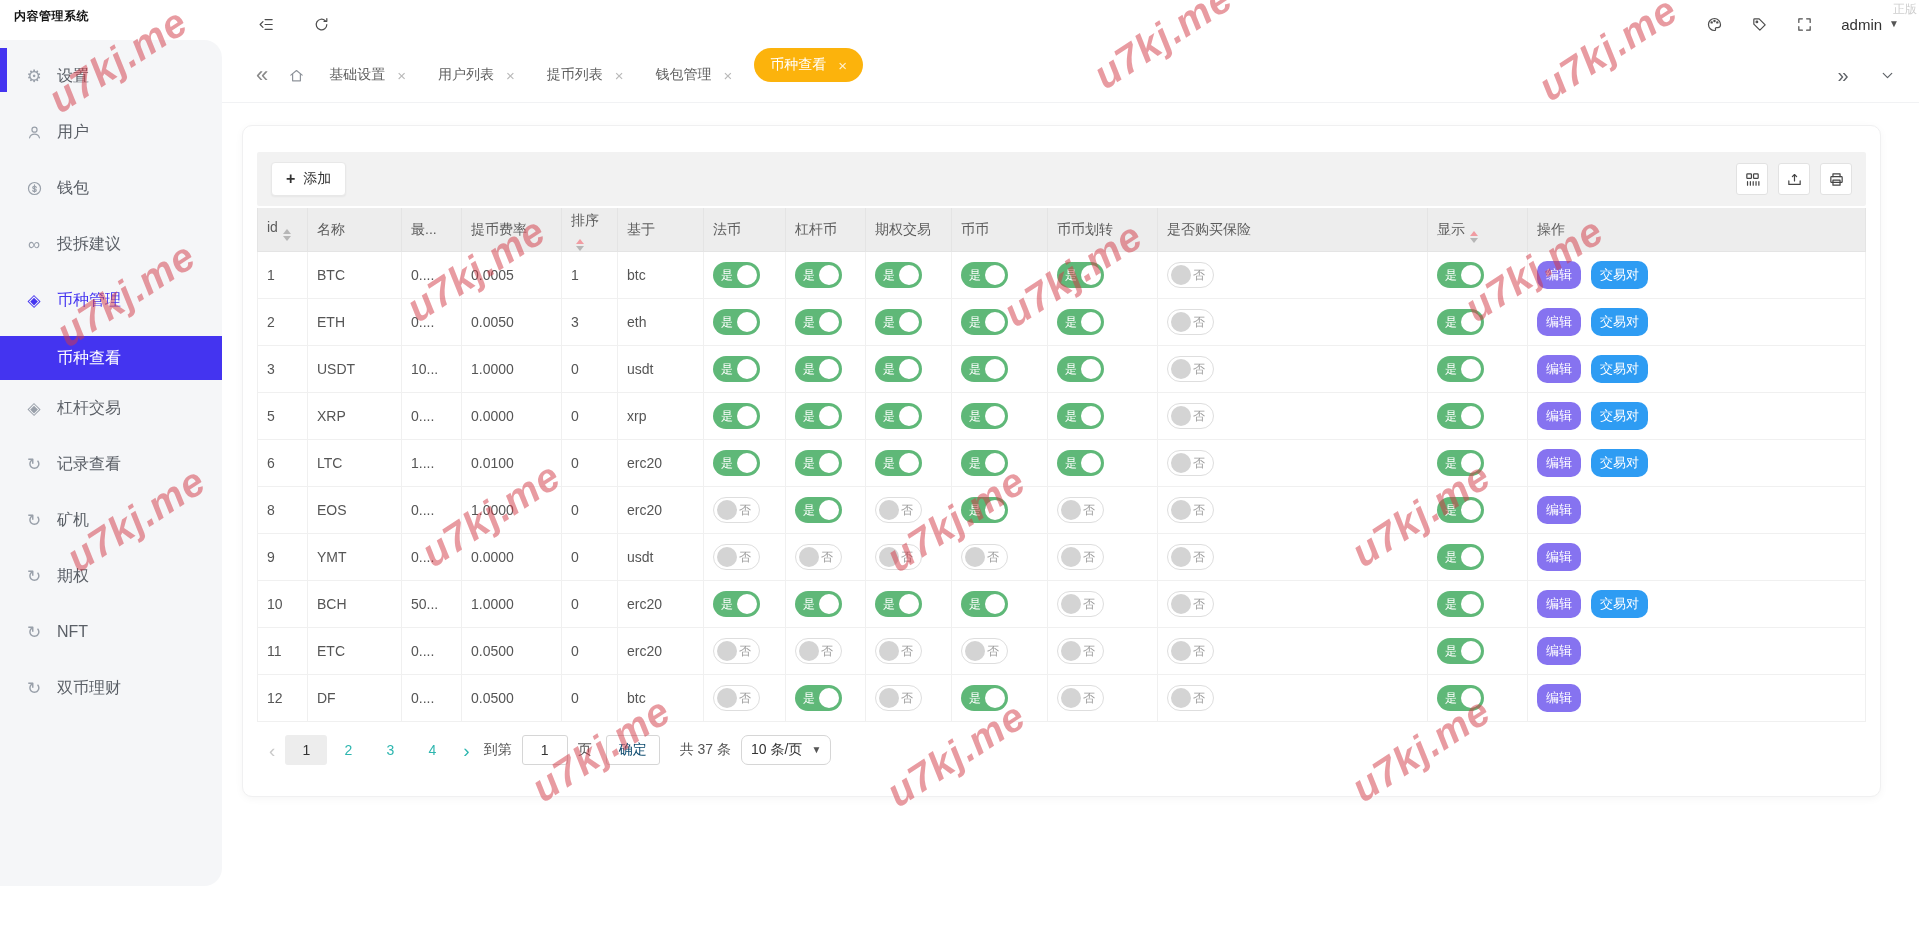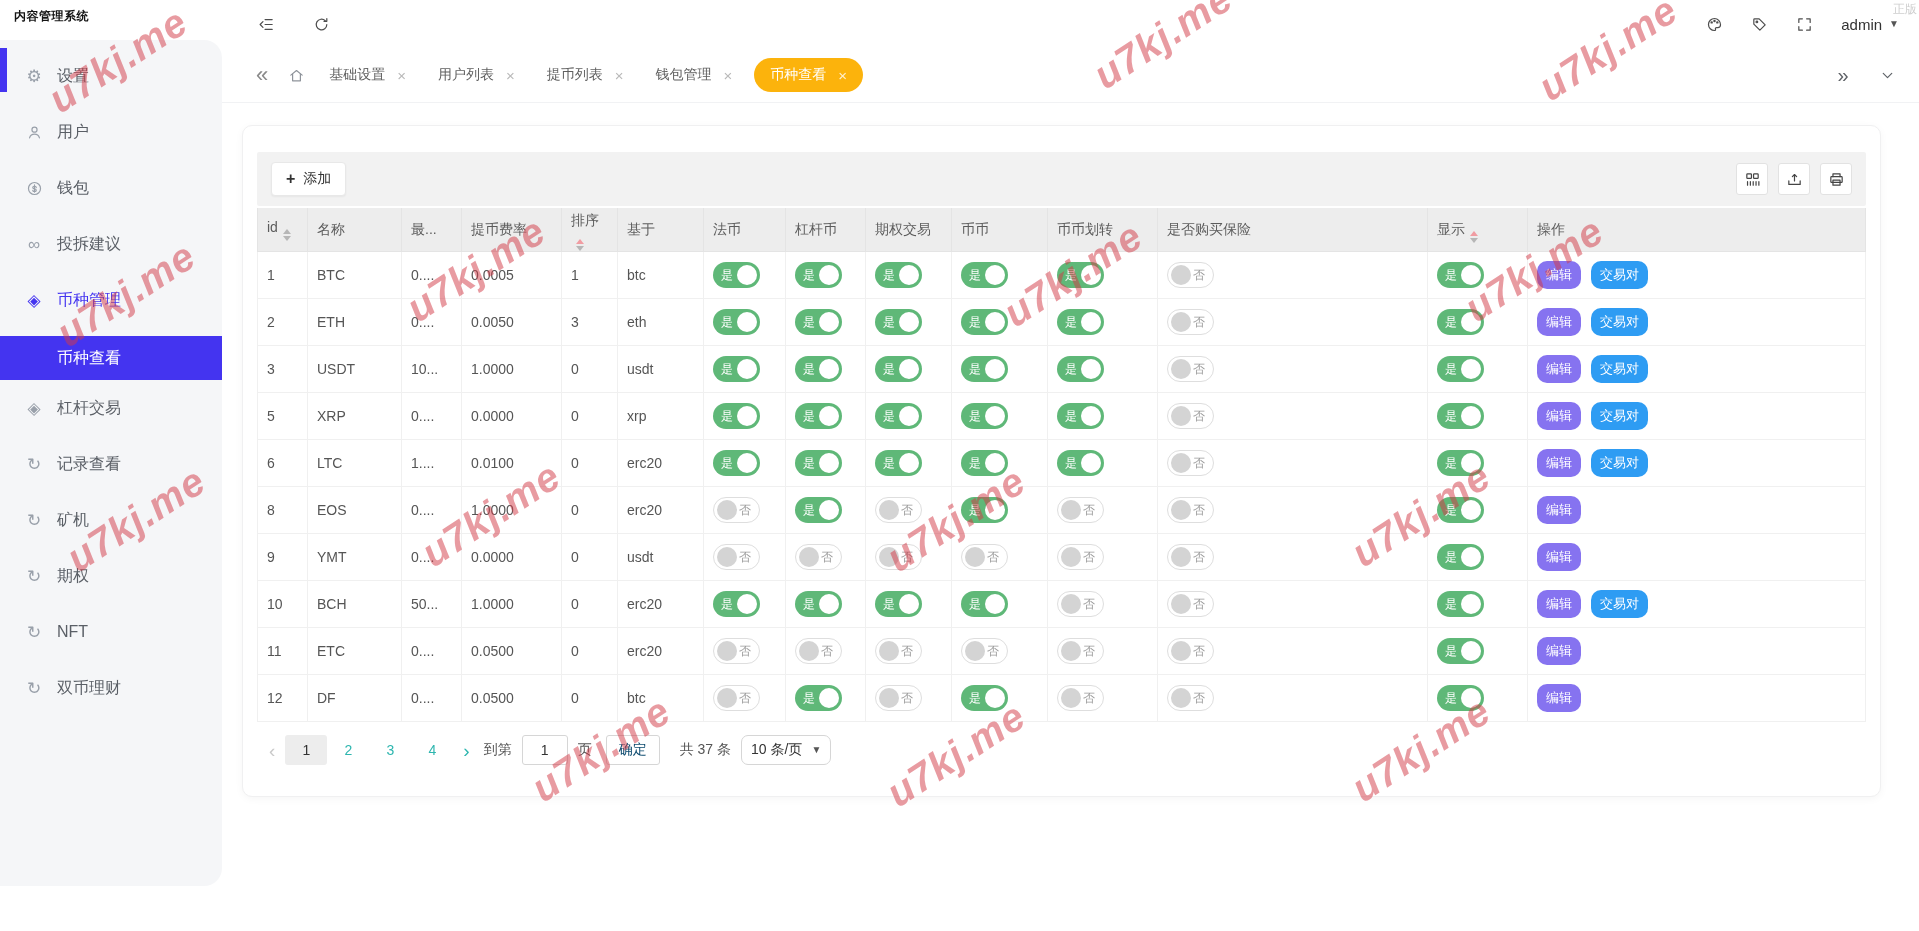--- a/index.html
+++ b/index.html
@@ -21,21 +21,21 @@
 .topbar{height:48px;display:flex;align-items:center;justify-content:space-between;padding:0 20px 0 36px}
 .tb-left{display:flex;align-items:center;gap:38px}
 .tb-btn{cursor:pointer;color:#4d4d4d;display:inline-flex;align-items:center}
 .tb-right{display:flex;align-items:center;gap:28px;color:#4d4d4d}
 .admin{display:flex;align-items:center;gap:7px;font-size:15px;color:#333;cursor:pointer}
 .admin .gi{font-size:10px;color:#555}
 
 .tabbar{height:55px;display:flex;align-items:center;padding-left:34px;border-bottom:1px solid #f1f2f4}
 .tab-nav{font-size:22px;color:#8a8a8a;margin-right:20px;cursor:pointer;line-height:1}
 .tab-home{color:#8f949b;margin-right:8px;cursor:pointer;display:inline-flex}
-#tabs{display:flex;align-items:center;height:100%}
+#tabs{display:flex;align-items:flex-start;height:100%}
 .tab{display:flex;align-items:center;padding:0 16px;font-size:14px;color:#5f5f5f;cursor:pointer;height:100%}
 .tab .x{margin-left:12px;color:#b9b9b9;font-size:15px;line-height:1}
 .tab.active{background:var(--yellow,#fcb30c);color:#fff;height:34px;border-radius:17px;margin:0 6px;padding:0 16px}
 .tab.active .x{color:rgba(255,255,255,.8)}
 .tab-right{margin-left:auto;display:flex;align-items:center;margin-right:10px}
 .tr-btn{width:44px;height:54px;display:flex;align-items:center;justify-content:center;color:#5f6368;font-size:20px;cursor:pointer}
 
 .content{flex:1;position:relative}
 .card{margin:22px 38px 0 20px;height:672px;background:#fff;border:1px solid #f0f0f1;border-radius:10px;box-shadow:0 2px 8px rgba(0,0,0,.04);padding:26px 14px 0}
 .toolbar{background:#f2f2f2;height:54px;display:flex;align-items:center;justify-content:space-between;padding:0 14px;border-radius:2px}

